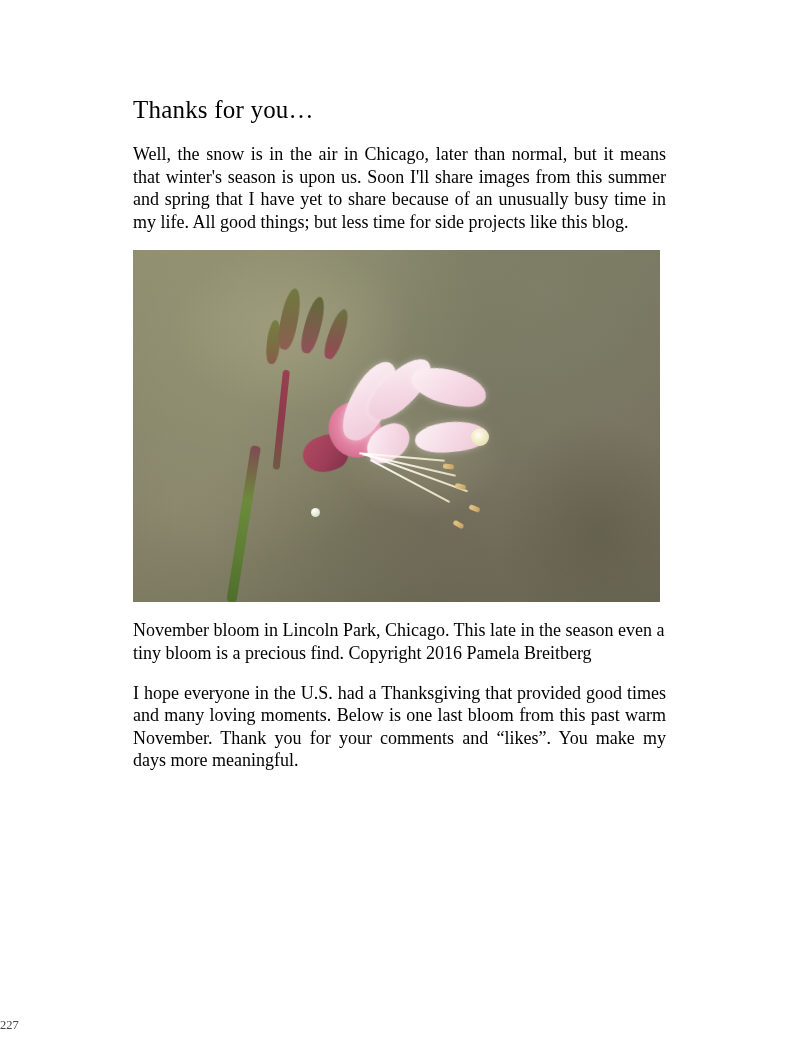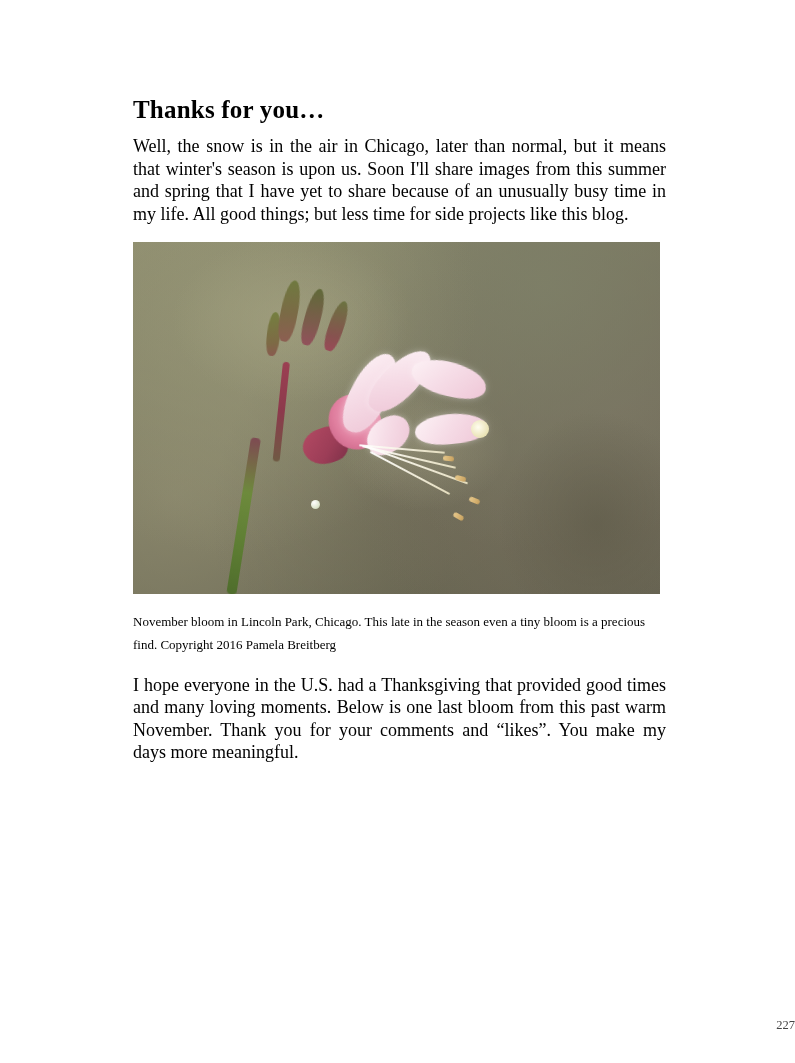--- a/index.html
+++ b/index.html
@@ -23,24 +23,24 @@
     background: #ffffff;
   }
   .content {
     position: absolute;
     left: 133px;
     top: 95px;
     width: 533px;
   }
   .title {
     font-family: "Liberation Serif", serif;
-    font-weight: bold;
+    font-weight: normal;
     font-size: 25px;
     line-height: 30px;
-    margin: 0 0 10px 0;
+    margin: 0 0 18px 0;
     letter-spacing: 0.2px;
   }
   .para {
     font-size: 18px;
     line-height: 22.6px;
     text-align: justify;
     margin: 0 0 17px 0;
   }
   .para.last {
     margin-bottom: 16px;
@@ -189,31 +189,31 @@
   .anther.a4 { left: 320px; top: 272px; transform: rotate(30deg); }
   .dewdrop {
     position: absolute;
     left: 178px; top: 258px;
     width: 9px; height: 9px;
     border-radius: 50%;
     background: radial-gradient(circle at 35% 30%, #ffffff 0%, #dfe7cf 60%, #b9c3a4 100%);
     filter: blur(0.3px);
   }
   .caption {
-    font-size: 13px;
+    font-size: 18px;
     line-height: 22.6px;
     margin: 0 0 17px 0;
     text-align: left;
   }
   .page-number {
     position: absolute;
     left: 0;
     top: 1018px;
     width: 795px;
-    text-align: right;
+    text-align: left;
     font-size: 12.5px;
     color: #444444;
     font-family: "Liberation Serif", serif;
   }
 </style>
 </head>
 <body>
 
 <div class="page">
 

